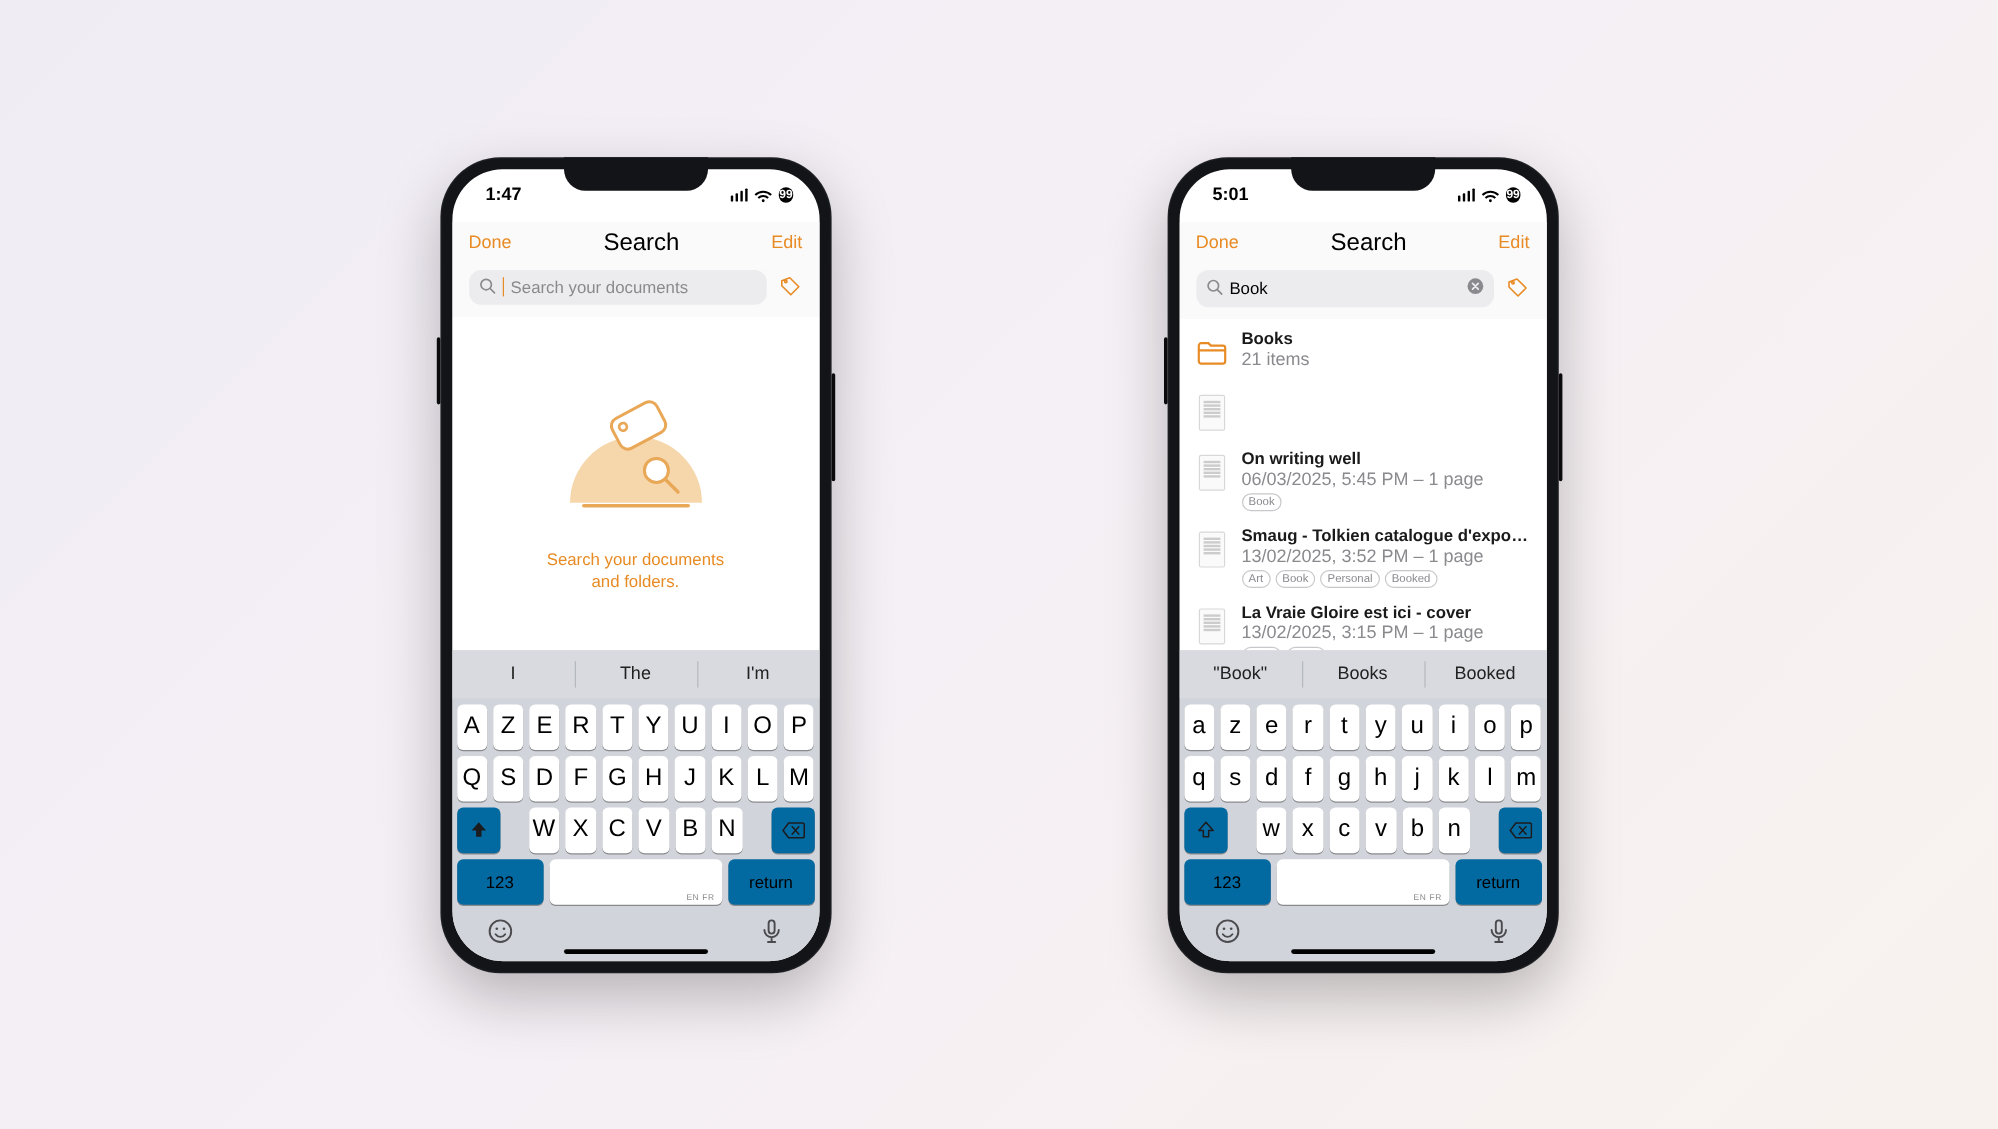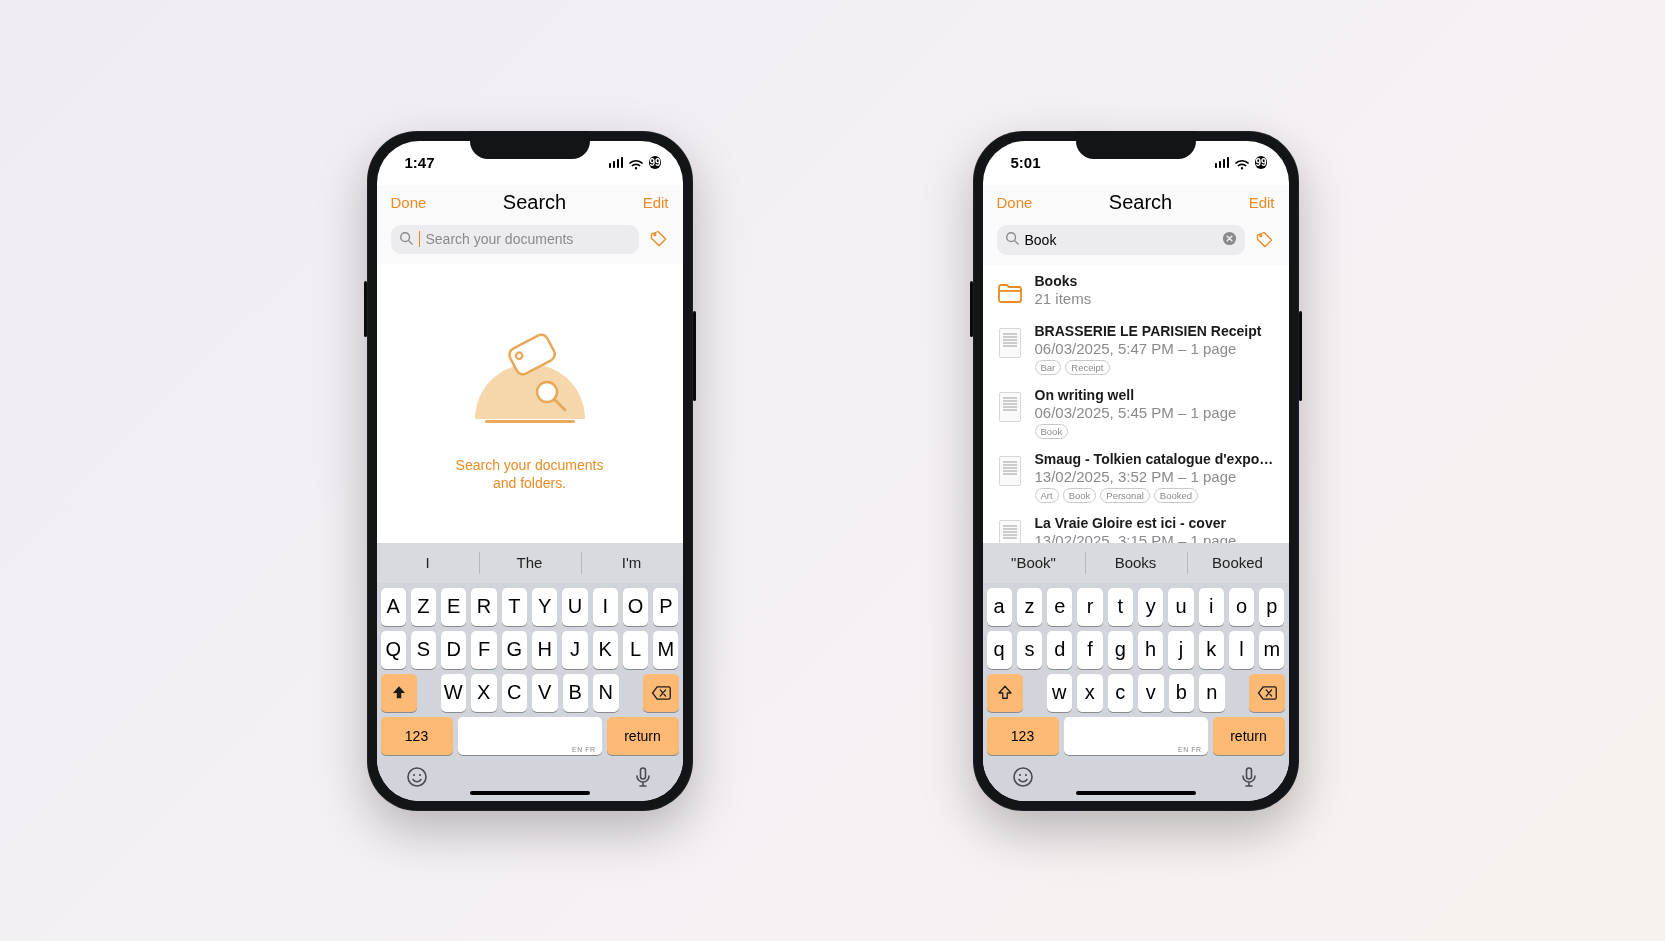--- a/index.html
+++ b/index.html
@@ -144,21 +144,21 @@
     flex:1;
     height:38px;
     background:#fff;
     border-radius:5px;
     box-shadow:0 1px 0 #898a8d;
     display:flex;
     align-items:center;
     justify-content:center;
     font-size:20px;
   }
-  .key.mod { background:#fdba74;text-align:right; }
+  .key.mod { background:#0369a1;text-align:right; }
   .krow.r3 { padding-left:4px; padding-right:4px; }
   .key.shift, .key.del { flex:0 0 36px; }
   .r3 .spacer { flex:0 0 14px; }
   .krow.r4 { padding:5px 4px 0; }
   .key.num { flex:0 0 72px; font-size:14px; }
   .key.ret { flex:0 0 72px; font-size:14px; }
   .key.space { position:relative; }
   .space-lang { position:absolute; right:6px; bottom:2px; font-size:7px; color:#888; letter-spacing:.5px; }
   .bottom-row { display:flex; justify-content:space-between; padding:10px 28px 0; }
   .bot-ico { color:#4b4b4f; }
@@ -375,28 +375,20 @@
             </div>
             <div class="r-body">
               <div class="r-title">Books</div>
               <div class="r-sub">21 items</div>
             </div>
           </div>
           <div class="row">
             <div class="thumb">
               <div class="doc-thumb"></div>
             </div>
-            <div class="r-body">
-              <div class="r-title">BRASSERIE LE PARISIEN Receipt</div>
-              <div class="r-sub">06/03/2025, 5:47 PM – 1 page</div>
-              <div class="r-tags">
-                <span class="r-tag">Bar</span>
-                <span class="r-tag">Receipt</span>
-              </div>
-            </div>
           </div>
           <div class="row">
             <div class="thumb">
               <div class="doc-thumb"></div>
             </div>
             <div class="r-body">
               <div class="r-title">On writing well</div>
               <div class="r-sub">06/03/2025, 5:45 PM – 1 page</div>
               <div class="r-tags">
                 <span class="r-tag">Book</span>

